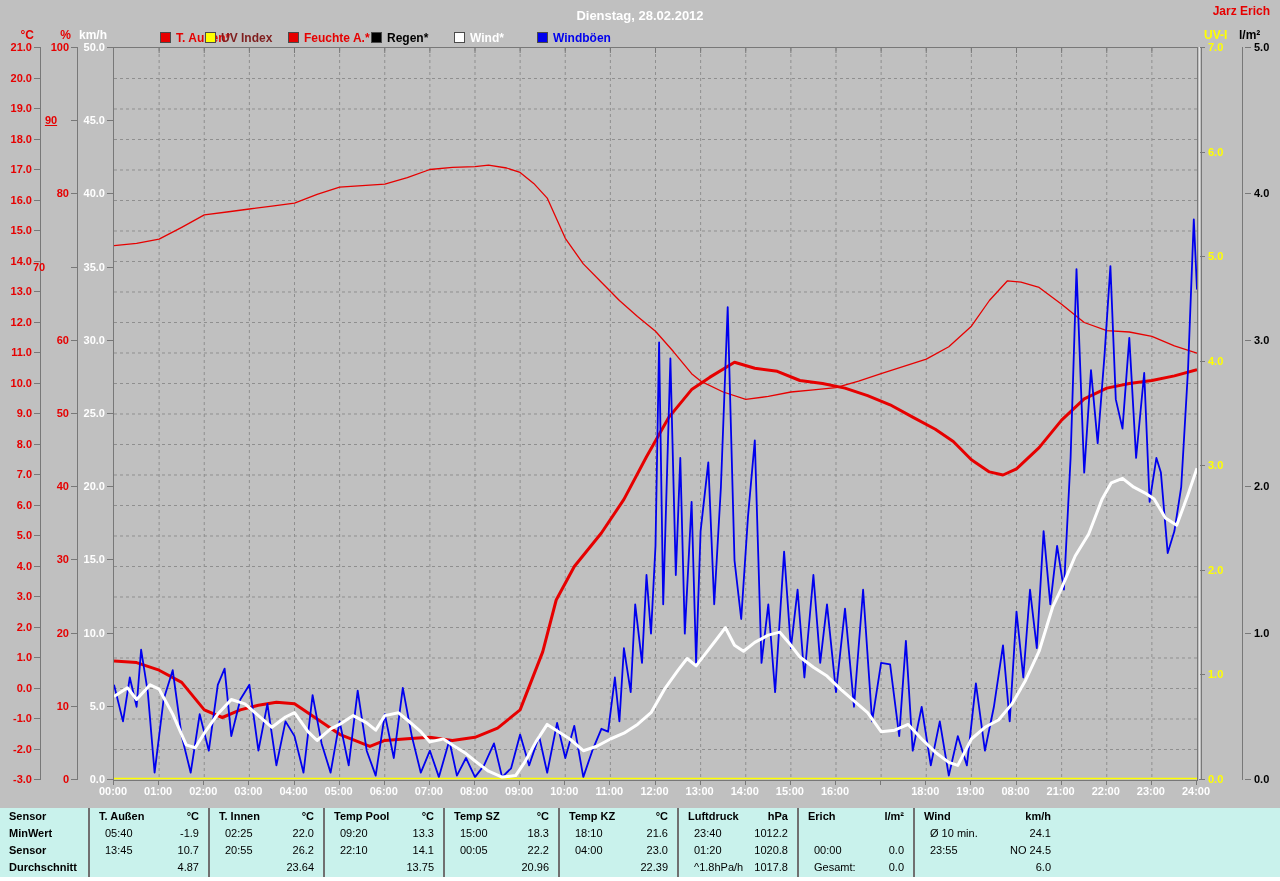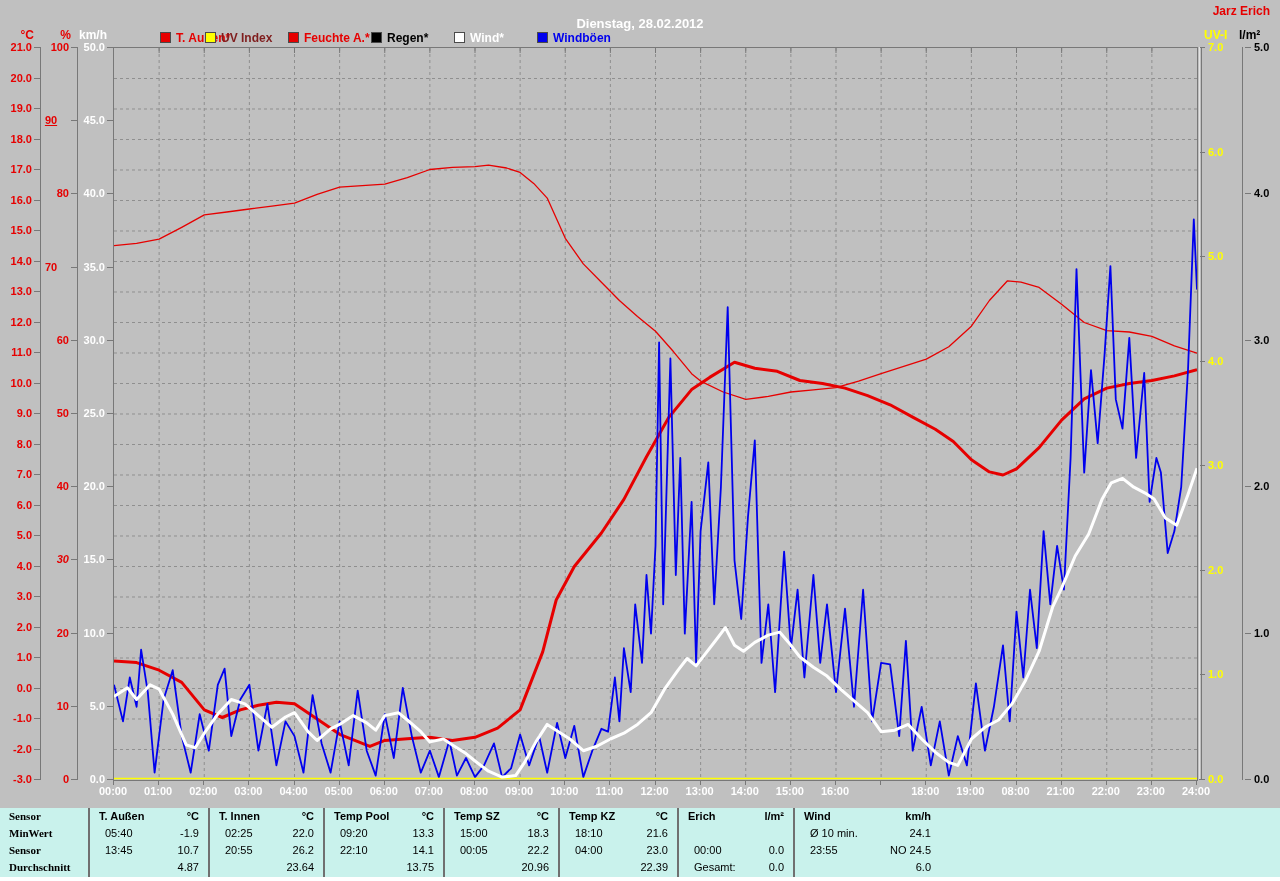--- a/index.html
+++ b/index.html
@@ -3,21 +3,21 @@
 <meta charset="utf-8">
 <style>
   html,body{margin:0;padding:0;}
   body{
     width:1280px;height:881px;position:relative;overflow:hidden;
     background:#c0c0c0;
     font-family:"Liberation Sans", sans-serif;
     -webkit-font-smoothing:none;
   }
   .abs{position:absolute;}
-  #title{left:0;right:0;top:16px;text-align:center;color:#ffffff;font-size:13px;font-weight:bold;}
+  #title{left:0;right:0;top:8px;text-align:center;color:#ffffff;font-size:13px;font-weight:bold;}
   #watermark{right:10px;top:4px;color:#e60000;font-size:12px;font-weight:bold;}
   #plot-area{
     left:113px;top:47px;width:1083px;height:732px;
     border:1px solid #787878;box-sizing:content-box;background:#c0c0c0;
   }
   #plot-area svg{display:block;}
   .unit-header{font-size:12px;font-weight:bold;top:28px;}
   .tick-label{font-size:11px;font-weight:bold;height:12px;line-height:12px;}
   .tick-mark{height:1px;background:#787878;}
   .vline{width:1px;background:#787878;}
@@ -103,29 +103,29 @@
     <div class="abs tick-label" style="left: -4px; top: 773px; width: 36px; text-align: right; color: rgb(230, 0, 0);">-3.0</div>
     <div class="abs unit-header" style="left: -6px; width: 40px; text-align: right; color: rgb(230, 0, 0);">°C</div>
     <div class="abs vline" style="left: 77px; top: 47px; height: 733px;"></div>
     <div class="abs tick-mark" style="left: 71px; top: 47px; width: 6px;"></div>
     <div class="abs tick-label" style="left: 33px; top: 41px; width: 36px; text-align: right; color: rgb(230, 0, 0);">100</div>
     <div class="abs tick-mark" style="left: 71px; top: 120px; width: 6px;"></div>
     <div class="abs tick-label" style="left: 33px; top: 114px; width: 36px; text-align: center; color: rgb(230, 0, 0); text-decoration: underline;">90</div>
     <div class="abs tick-mark" style="left: 71px; top: 193px; width: 6px;"></div>
     <div class="abs tick-label" style="left: 33px; top: 187px; width: 36px; text-align: right; color: rgb(230, 0, 0);">80</div>
     <div class="abs tick-mark" style="left: 71px; top: 267px; width: 6px;"></div>
-    <div class="abs tick-label" style="left: 33px; top: 261px; width: 36px; text-align: center; color: rgb(230, 0, 0);">70</div>
+    <div class="abs tick-label" style="left: 33px; top: 261px; width: 36px; text-align: left; color: rgb(230, 0, 0);">70</div>
     <div class="abs tick-mark" style="left: 71px; top: 340px; width: 6px;"></div>
     <div class="abs tick-label" style="left: 33px; top: 334px; width: 36px; text-align: right; color: rgb(230, 0, 0);">60</div>
     <div class="abs tick-mark" style="left: 71px; top: 413px; width: 6px;"></div>
     <div class="abs tick-label" style="left: 33px; top: 407px; width: 36px; text-align: right; color: rgb(230, 0, 0);">50</div>
     <div class="abs tick-mark" style="left: 71px; top: 486px; width: 6px;"></div>
     <div class="abs tick-label" style="left: 33px; top: 480px; width: 36px; text-align: right; color: rgb(230, 0, 0);">40</div>
     <div class="abs tick-mark" style="left: 71px; top: 559px; width: 6px;"></div>
-    <div class="abs tick-label" style="left: 33px; top: 553px; width: 36px; text-align: right; color: rgb(230, 0, 0); font-style: italic;">30</div>
+    <div class="abs tick-label" style="left: 33px; top: 553px; width: 36px; text-align: right; color: rgb(230, 0, 0);">30</div>
     <div class="abs tick-mark" style="left: 71px; top: 633px; width: 6px;"></div>
     <div class="abs tick-label" style="left: 33px; top: 627px; width: 36px; text-align: right; color: rgb(230, 0, 0);">20</div>
     <div class="abs tick-mark" style="left: 71px; top: 706px; width: 6px;"></div>
     <div class="abs tick-label" style="left: 33px; top: 700px; width: 36px; text-align: right; color: rgb(230, 0, 0);">10</div>
     <div class="abs tick-mark" style="left: 71px; top: 779px; width: 6px;"></div>
     <div class="abs tick-label" style="left: 33px; top: 773px; width: 36px; text-align: right; color: rgb(230, 0, 0);">0</div>
     <div class="abs unit-header" style="left: 31px; width: 40px; text-align: right; color: rgb(230, 0, 0);">%</div>
     <div class="abs tick-mark" style="left: 107px; top: 47px; width: 6px;"></div>
     <div class="abs tick-label" style="left: 69px; top: 41px; width: 36px; text-align: right; color: rgb(255, 255, 255);">50.0</div>
     <div class="abs tick-mark" style="left: 107px; top: 120px; width: 6px;"></div>
@@ -308,21 +308,21 @@
       <polyline points="0.0,730.5 1083.0,730.5" fill="none" stroke="#000000" stroke-width="1" stroke-linejoin="round"></polyline>
       <polyline points="0.0,197.6 22.6,195.4 45.1,191.1 67.7,179.3 90.3,166.9 112.8,164.0 135.4,161.0 157.9,158.1 180.5,155.2 203.1,146.4 225.6,139.1 248.2,137.6 270.8,136.2 293.3,129.6 315.9,121.5 338.4,119.3 361.0,118.6 374.5,117.1 392.6,120.0 406.1,124.4 419.7,135.4 433.2,150.1 451.3,190.3 469.3,215.9 487.4,234.2 505.4,252.5 523.5,268.6 541.5,283.3 559.6,303.8 577.6,325.7 586.6,333.1 609.2,344.0 631.8,351.4 654.3,348.4 676.9,344.0 699.4,341.8 722.0,339.6 744.6,333.1 767.1,325.7 789.7,318.4 812.3,311.1 834.8,298.7 857.4,278.2 875.4,252.5 893.5,232.8 907.0,234.2 925.1,239.4 947.6,256.2 970.2,274.5 992.8,282.6 1015.3,284.0 1037.9,288.4 1060.4,297.9 1083.0,305.2" fill="none" stroke="#e60000" stroke-width="1.3" stroke-linejoin="round"></polyline>
       <polyline points="0.0,613.1 22.6,614.6 45.1,622.2 67.7,634.4 90.3,661.9 108.3,669.5 126.3,661.9 144.4,657.3 162.4,654.2 180.5,655.8 203.1,671.0 225.6,686.3 255.9,698.4 270.8,692.4 293.3,690.8 315.9,689.3 338.4,692.4 361.0,689.3 383.6,680.1 406.1,661.9 428.7,603.9 442.2,552.0 460.3,518.5 487.4,485.0 509.9,451.4 532.5,408.7 555.0,369.1 577.6,341.6 595.6,329.4 620.5,314.2 640.8,320.3 663.3,323.3 685.9,332.5 708.5,335.5 731.0,340.1 753.6,347.7 776.1,356.8 798.7,369.1 821.3,381.2 839.3,393.5 857.4,411.8 875.4,423.9 889.0,427.0 902.5,420.9 925.1,399.6 947.6,372.1 970.2,350.8 992.8,340.1 1015.3,335.5 1037.9,332.5 1060.4,327.9 1083.0,321.8" fill="none" stroke="#e60000" stroke-width="3" stroke-linejoin="round"></polyline>
       <polyline points="0.0,636.8 9.0,673.4 15.8,629.5 22.6,658.8 27.1,601.7 33.8,644.2 40.6,724.7 49.6,651.5 58.7,622.2 67.7,688.1 76.7,724.7 85.7,666.1 94.8,702.7 103.8,636.8 110.6,620.7 117.3,688.1 126.3,651.5 135.4,636.8 144.4,702.7 153.4,655.9 162.4,717.4 171.5,673.4 180.5,688.1 189.5,724.7 198.6,647.1 207.6,695.4 216.6,724.7 225.6,673.4 234.7,717.4 243.7,642.7 252.7,702.7 261.7,727.6 270.8,666.1 279.8,710.0 288.8,639.8 297.8,688.1 306.8,724.7 315.9,702.7 324.9,729.1 335.3,692.5 342.9,727.6 352.0,710.0 361.0,729.1 370.0,717.4 380.0,695.4 388.1,729.1 397.1,720.3 406.1,686.6 415.1,717.4 425.1,688.1 433.2,724.7 443.1,674.9 451.3,710.0 460.3,677.8 469.3,729.1 478.3,702.7 487.4,680.8 494.1,683.7 500.9,629.5 505.4,673.4 509.9,600.2 516.7,644.2 521.2,556.3 528.0,614.9 532.5,527.0 537.0,585.6 541.5,497.8 545.1,294.3 549.2,556.3 556.4,310.4 561.8,527.0 566.3,409.9 570.8,585.6 577.6,453.8 582.1,614.9 586.6,483.1 594.3,414.3 600.2,556.3 606.9,439.2 613.7,259.1 620.5,512.4 627.2,571.0 634.0,468.5 640.8,392.4 647.5,614.9 654.3,556.3 661.1,644.2 670.1,503.6 676.9,600.2 683.6,541.7 690.4,629.5 699.4,527.0 706.2,614.9 713.0,556.3 722.0,644.2 731.0,560.7 740.0,658.8 749.1,541.7 758.1,673.4 767.1,614.9 776.1,616.3 785.2,688.1 791.9,592.9 798.7,702.7 807.7,658.8 816.8,717.4 825.8,673.4 834.8,727.6 843.8,688.1 852.9,717.4 861.9,635.4 870.9,702.7 879.9,658.8 889.0,597.3 895.7,673.4 902.5,563.6 909.3,629.5 916.0,541.7 922.8,600.2 929.6,483.1 936.3,556.3 943.1,497.8 949.9,541.7 956.6,409.9 962.5,221.1 970.2,424.6 977.0,322.1 983.7,395.3 990.5,307.4 996.4,218.1 1001.8,351.4 1008.5,380.6 1015.3,289.9 1022.1,409.9 1030.2,325.0 1035.6,453.8 1042.4,409.9 1046.9,424.6 1053.7,505.1 1060.4,483.1 1067.2,439.2 1074.0,322.1 1079.8,171.3 1083.0,241.6" fill="none" stroke="#0000ee" stroke-width="1.8" stroke-linejoin="round"></polyline>
       <polyline points="0.0,730.5 1083.0,730.5" fill="none" stroke="#ffff00" stroke-width="1.5" stroke-linejoin="round"></polyline>
       <polyline points="0.0,648.6 13.5,639.8 22.6,651.5 36.1,636.8 45.1,641.2 58.7,666.1 72.2,696.9 81.2,699.8 90.3,685.2 103.8,666.1 117.3,651.5 130.9,655.9 144.4,667.6 157.9,679.3 171.5,669.0 180.5,664.7 194.0,683.7 203.1,692.5 216.6,680.8 225.6,676.4 239.2,667.6 252.7,674.9 261.7,682.2 270.8,667.6 284.3,664.7 293.3,672.0 306.8,683.7 315.9,693.9 329.4,691.0 338.4,696.9 352.0,705.6 361.0,713.0 374.5,723.2 388.1,729.1 401.6,727.6 410.6,714.4 421.9,693.9 433.2,676.4 444.5,683.7 455.8,691.0 469.3,702.7 482.8,698.3 496.4,691.0 509.9,685.2 523.5,676.4 537.0,664.7 550.5,641.2 564.1,622.2 573.1,610.5 582.1,617.8 591.1,606.1 602.4,591.5 611.4,579.7 620.5,597.3 629.5,603.2 640.8,594.4 654.3,587.1 665.6,584.1 674.6,594.4 685.9,609.0 699.4,619.3 713.0,628.1 726.5,641.2 740.0,652.9 753.6,664.7 767.1,683.7 780.7,682.2 794.2,676.4 807.7,691.0 821.3,704.2 834.8,714.4 843.8,717.4 857.4,691.0 870.9,679.3 884.5,672.0 898.0,655.9 911.5,632.4 925.1,603.2 938.6,559.2 947.6,540.2 961.2,508.0 974.7,486.0 988.2,450.9 997.3,434.8 1008.5,430.4 1019.8,439.2 1031.1,445.1 1040.1,450.9 1051.4,469.9 1062.7,477.3 1074.0,446.5 1083.0,420.2" fill="none" stroke="#ffffff" stroke-width="3" stroke-linejoin="round"></polyline>
     </svg>
   </div>
 
 <div class="abs" id="info-table">
-    <div class="tcol" style="width: 88px; font-family: Liberation Serif, serif;">
+    <div class="tcol" style="width: 88px;">
       <div class="trow">
         <div class="l bold">Sensor</div>
       </div>
       <div class="trow">
         <div class="l bold">MinWert</div>
       </div>
       <div class="trow">
         <div class="l bold">Sensor</div>
       </div>
       <div class="trow">
@@ -410,20 +410,38 @@
         <div class="l t">18:10</div>
         <div class="r">21.6</div>
       </div>
       <div class="trow">
         <div class="l t">04:00</div>
         <div class="r">23.0</div>
       </div>
       <div class="trow">
         <div class="l t"></div>
         <div class="r">22.39</div>
+      </div>
+    </div>
+    <div class="tcol sep" style="width: 120px;">
+      <div class="trow">
+        <div class="l bold">Luftdruck</div>
+        <div class="r bold">hPa</div>
+      </div>
+      <div class="trow">
+        <div class="l t">23:40</div>
+        <div class="r">1012.2</div>
+      </div>
+      <div class="trow">
+        <div class="l t">01:20</div>
+        <div class="r">1020.8</div>
+      </div>
+      <div class="trow">
+        <div class="l t">^1.8hPa/h</div>
+        <div class="r">1017.8</div>
       </div>
     </div>
     <div class="tcol sep" style="width: 116px;">
       <div class="trow">
         <div class="l bold">Erich</div>
         <div class="r bold">l/m²</div>
       </div>
       <div class="trow">
         <div class="l t"></div>
         <div class="r"></div>

